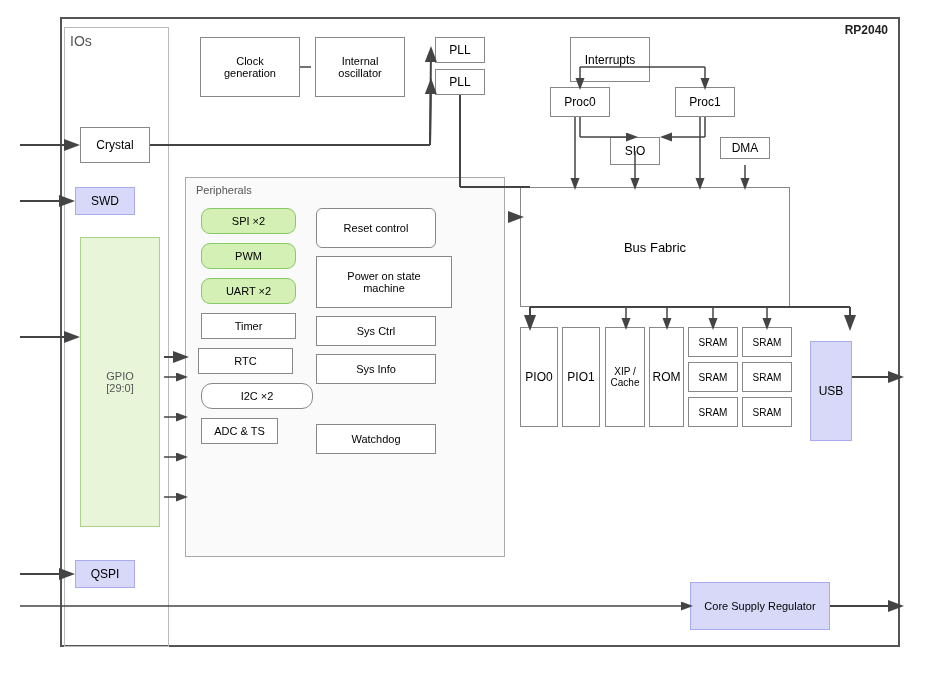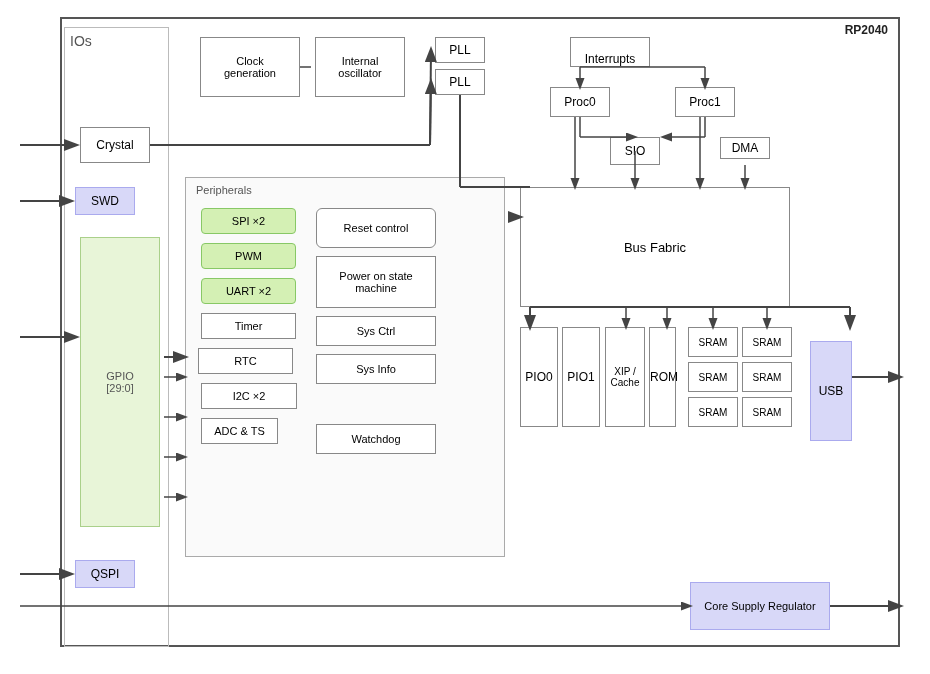--- a/index.html
+++ b/index.html
@@ -128,25 +128,25 @@
       border: 1.5px solid #888;
       background: #fff;
       display: flex;
       align-items: center;
       justify-content: center;
     }
     
     .interrupts-box {
       position: absolute;
       top: 20px; left: 550px;
-      width: 80px; height: 30px;
-      border: 1.5px solid #888;
-      background: #fff;
-      display: flex;
-      align-items: flex-end;
+      width: 80px; height: 45px;
+      border: 1.5px solid #888;
+      background: #fff;
+      display: flex;
+      align-items: center;
       justify-content: center;
     }
     
     .proc0-box {
       position: absolute;
       top: 70px; left: 530px;
       width: 60px; height: 30px;
       border: 1.5px solid #888;
       background: #fff;
       display: flex;
@@ -210,21 +210,21 @@
       position: absolute;
       top: 6px; left: 10px;
       font-size: 11px;
       color: #555;
     }
     
     .green-pill {
       position: absolute;
       border: 1.5px solid #88c866;
       background: #d4f0b4;
-      border-radius: 4px;
+      border-radius: 9px;
       display: flex;
       align-items: center;
       justify-content: center;
       font-size: 11px;
     }
     
     .plain-box {
       position: absolute;
       border: 1.5px solid #888;
       background: #fff;
@@ -265,26 +265,26 @@
       border: 1.5px solid #888;
       background: #fff;
       display: flex;
       align-items: center;
       justify-content: center;
       text-align: center;
     }
     .rom-box {
       position: absolute;
       top: 310px; left: 629px;
-      width: 27px; height: 100px;
-      border: 1.5px solid #888;
-      background: #fff;
-      display: flex;
-      align-items: center;
-      justify-content: flex-start;
+      width: 35px; height: 100px;
+      border: 1.5px solid #888;
+      background: #fff;
+      display: flex;
+      align-items: center;
+      justify-content: center;
     }
     
     .sram-box {
       position: absolute;
       border: 1.5px solid #888;
       background: #fff;
       display: flex;
       align-items: center;
       justify-content: center;
       font-size: 10px;
@@ -413,33 +413,33 @@
     </div>
 
     <div class="plain-box" style="top:135px;left:15px;width:95px;height:26px;">
       <span>Timer</span>
     </div>
 
     <div class="plain-box" style="top:170px;left:12px;width:95px;height:26px;text-align:center;">
       <span>RTC</span>
     </div>
 
-    <div class="plain-box" style="top:205px;left:15px;width:96px;height:26px;">
+    <div class="plain-box" style="top:205px;left:15px;width:112px;height:26px;border-radius:11px;">
       <span>I2C ×2</span>
     </div>
 
     <div class="plain-box" style="top:240px;left:15px;width:77px;height:26px;">
       <span>ADC &amp; TS</span>
     </div>
 
     <div class="plain-box" style="top:30px;left:130px;width:120px;height:40px;border-radius:6px;">
       <span>Reset control</span>
     </div>
 
-    <div class="plain-box" style="top:78px;left:130px;width:120px;height:52px;">
+    <div class="plain-box" style="top:78px;left:130px;width:136px;height:52px;">
       <span style="white-space:pre;text-align:center;">Power on state
 machine</span>
     </div>
 
     <div class="plain-box" style="top:138px;left:130px;width:120px;height:30px;">
       <span>Sys Ctrl</span>
     </div>
 
     <div class="plain-box" style="top:176px;left:130px;width:120px;height:30px;">
       <span>Sys Info</span>

